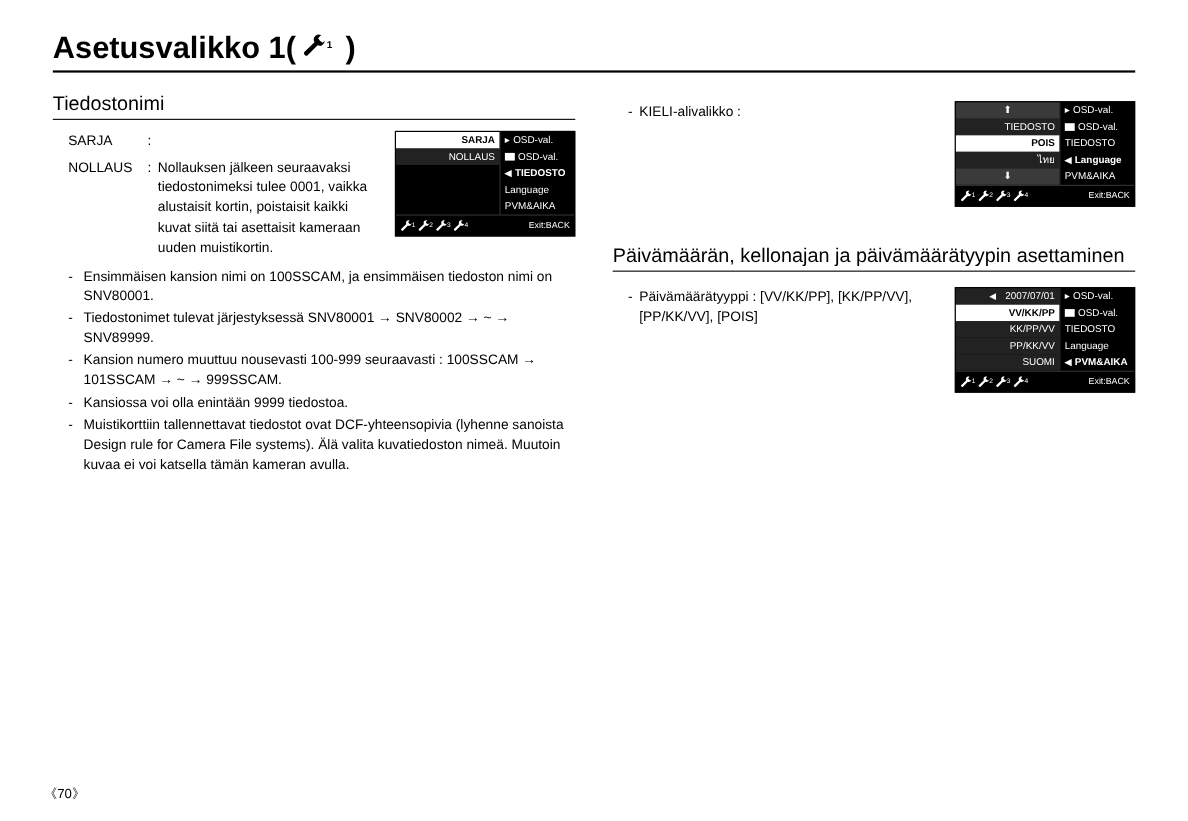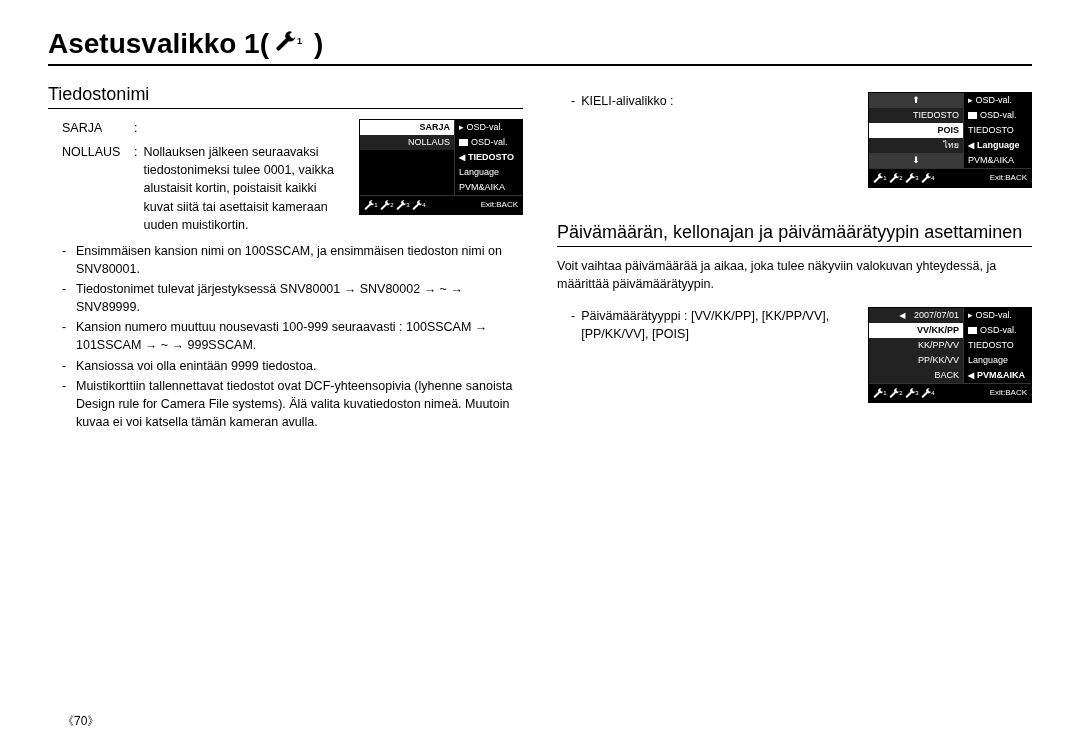--- a/index.html
+++ b/index.html
@@ -13,21 +13,21 @@
   .h2{font-size:18px;border-bottom:1px solid #000;padding-bottom:3px;margin:6px 0 10px 0}
   .body{font-size:12.5px;line-height:1.45}
   .indent1{padding-left:14px}
   .defrow{display:flex;gap:6px;margin-top:6px}
   .defkey{flex:0 0 66px}
   .deftxt{flex:1}
   .bullets{margin-top:8px}
   .bullets .b{display:flex;gap:6px;margin:2px 0}
   .bullets .b .dash{flex:0 0 8px}
   .right-sec{margin-top:24px}
-  .pnum{position:absolute;left:62px;bottom:16px;font-size:12px}
+  .pnum{position:absolute;left:40px;bottom:16px;font-size:12px}
 
   
   .lcd{width:162px;background:#000;color:#fff;font-size:9px;border:1px solid #000;position:relative;float:right;margin:0 0 10px 10px}
   .lcd .rows{display:flex}
   .lcd .leftc{flex:0 0 58%;border-right:1px solid #333}
   .lcd .rightc{flex:1}
   .lcd .cell{height:15px;line-height:15px;padding:0 4px;white-space:nowrap;overflow:hidden;display:flex;align-items:center;gap:3px}
   .lcd .cell.r{justify-content:flex-end}
   .lcd .cell.c{justify-content:center}
   .lcd .hl{background:#fff;color:#000;font-weight:bold}
@@ -232,32 +232,31 @@
                 <span>KIELI-alivalikko :</span><br>
               </div>
             </div>
           </div>
         </div>
       </div>
 
       <div class="right-sec">
         <div class="h2">Päivämäärän, kellonajan ja päivämäärätyypin asettaminen</div>
         <div class="body">
-          <div>Voit vaihtaa päivämäärää ja aikaa, joka tulee näkyviin valokuvan yhteydessä, ja määrittää päivämäärätyypin.</div>
 
           <div class="clearfix" style="margin-top:14px">
 
             <div class="lcd">
               <div class="rows">
                 <div class="leftc">
                   <div class="cell r mutesel"><span class="tri">◀</span>&nbsp;<span>2007/07/01</span></div>
                   <div class="cell r hl">VV/KK/PP</div>
                   <div class="cell r mutesel">KK/PP/VV</div>
                   <div class="cell r mutesel">PP/KK/VV</div>
-                  <div class="cell r mutesel">BACK</div>
+                  <div class="cell r mutesel">SUOMI</div>
                 </div>
                 <div class="rightc">
                   <div class="cell">
                       <span>▸</span>
                       <span>OSD-val.</span>
                     </div>
                   <div class="cell">
                       <span class="rbox"></span>
                       <span>OSD-val.</span>
                     </div>

